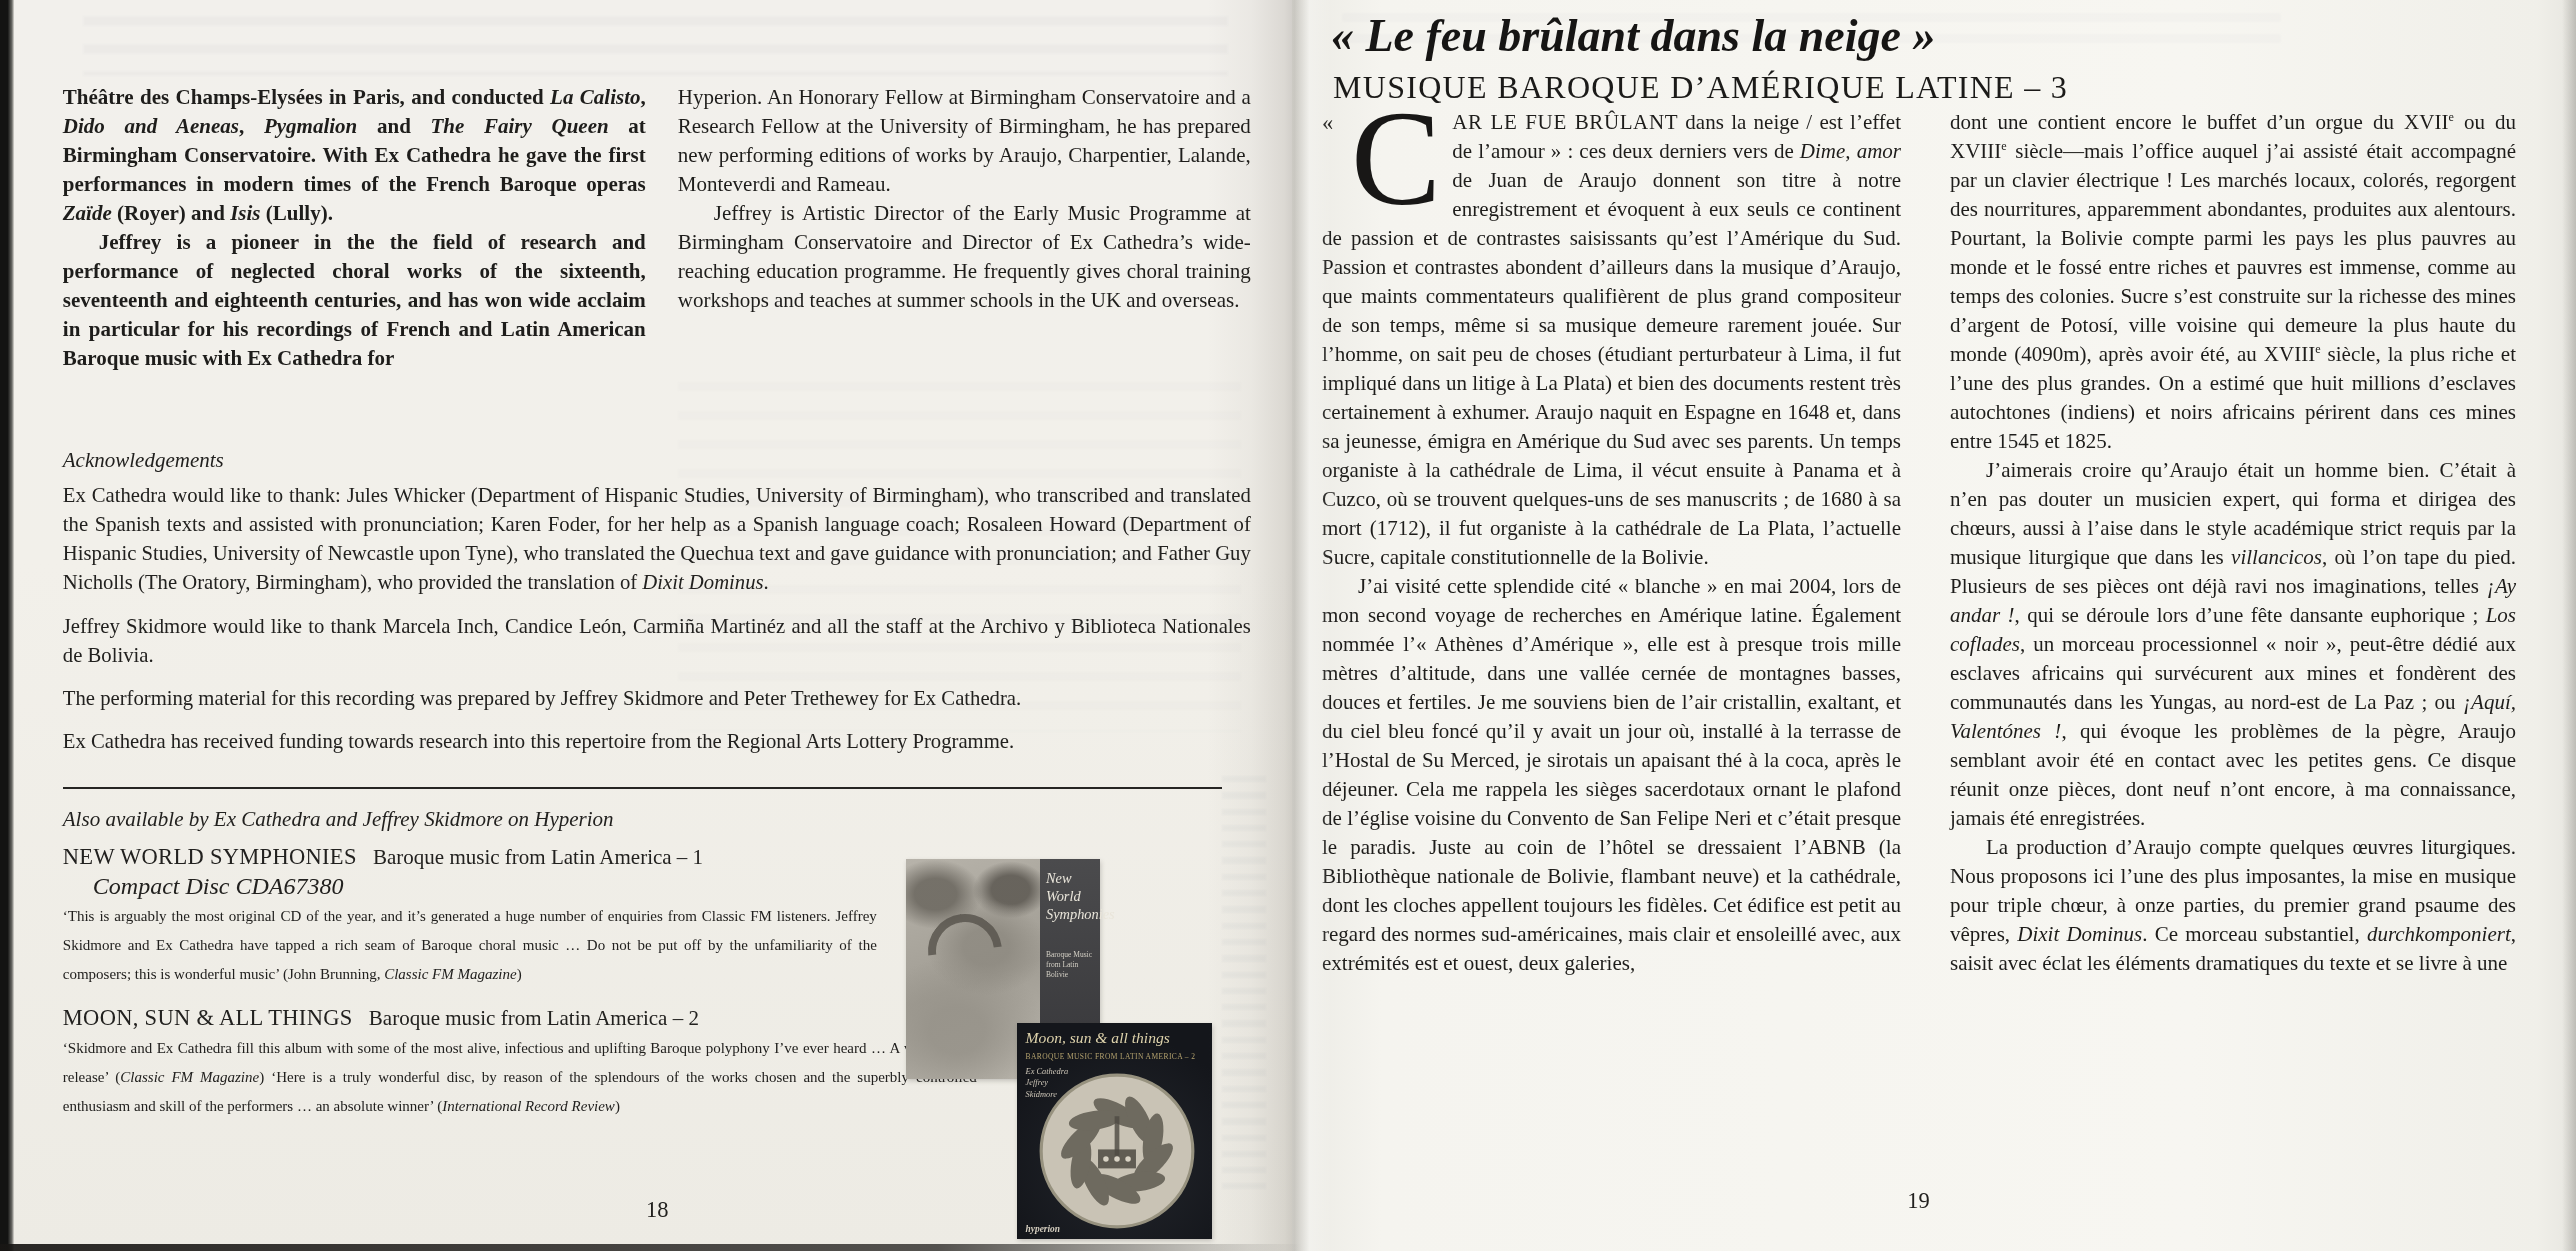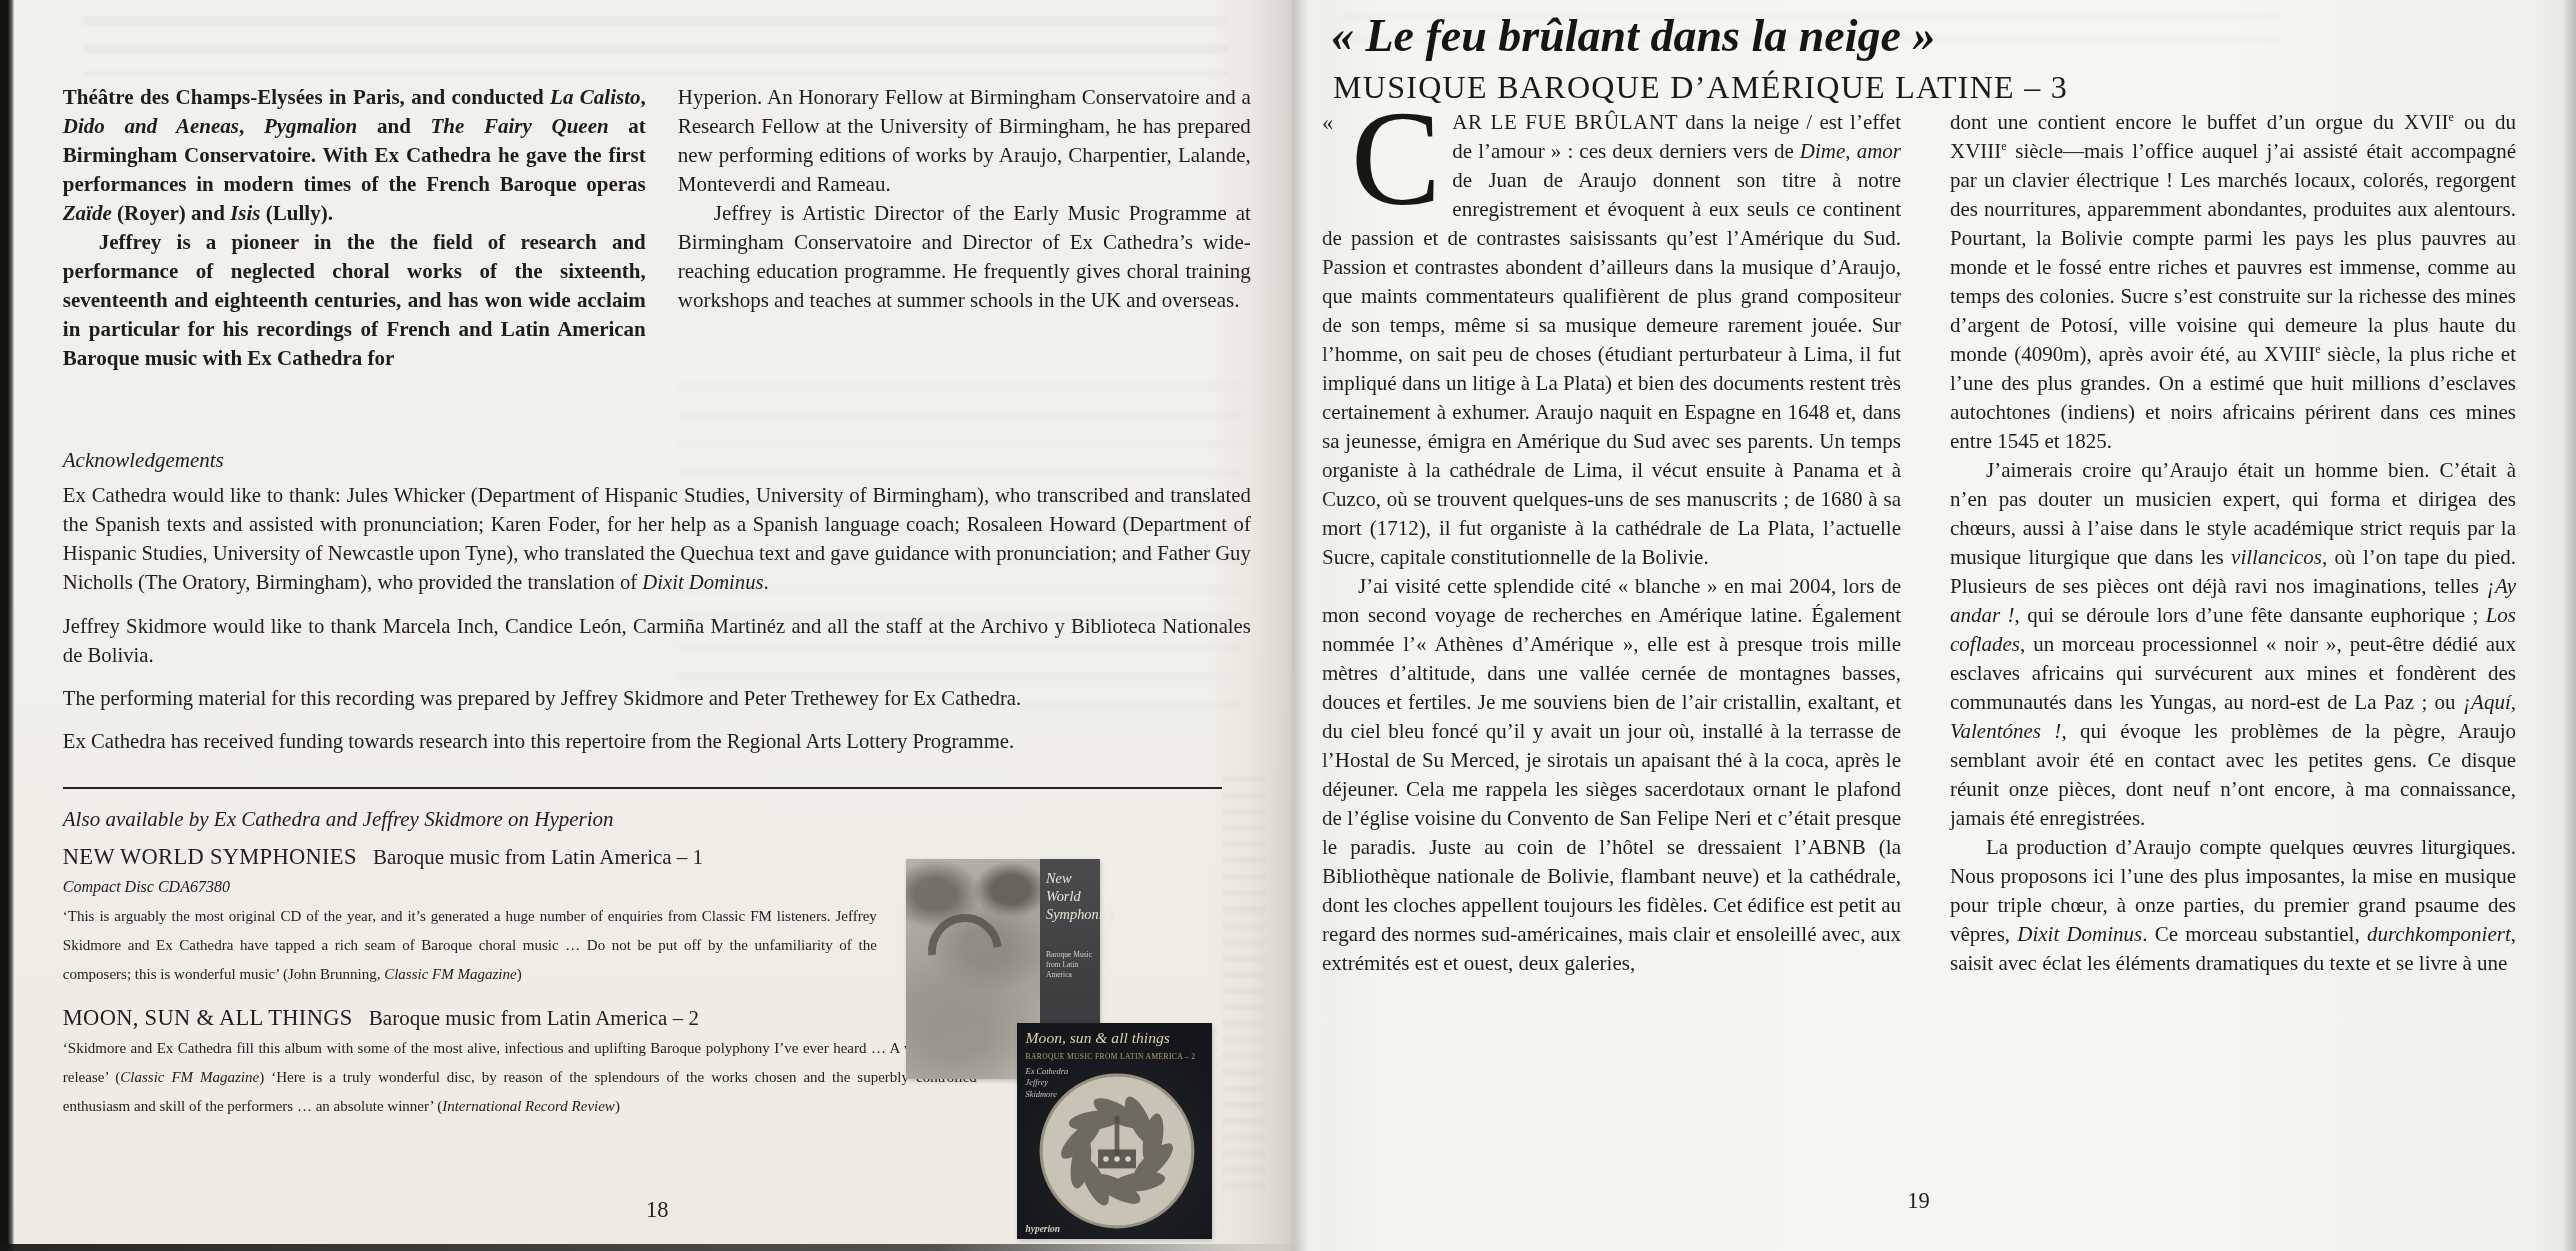--- a/index.html
+++ b/index.html
@@ -61,21 +61,21 @@
   .ack p + p { margin-top:14.4px; }
 
   .rule { position:absolute; left:49px; top:787px; width:1159px; height:1.9px; background:#262523; }
 
   
   .also { position:absolute; left:49px; top:807px; width:1188px; color:#22211f; }
   .also-h { font-style:italic; font-weight:400; font-size:21px; margin-bottom:10px; }
   .album-title { font-size:22.5px; line-height:29px; }
   .al-name { letter-spacing:0.3px; }
   .al-tag  { font-size:21px; margin-left:16.3px; }
-  .album-disc { font-style:italic; font-size:16px; line-height:29px; }
+  .album-disc { font-style:italic; font-size:24px; line-height:29px;margin-left:30px; }
   .album-review { font-size:15px; line-height:29px; text-align:justify; margin-top:1px; }
   .album-1 .album-review { width:814px; }
   .album-2 { margin-top:13.8px; }
   .album-2 .album-review { width:914px; }
 
   
   .fr-title { position:absolute; left:39px; top:8.8px; font-size:46px; font-weight:700;
               font-style:italic; color:#161514; letter-spacing:0; }
   .fr-subtitle { position:absolute; left:41px; top:69px; font-size:32px; font-weight:400;
               letter-spacing:1.3px; color:#1b1a18; }
@@ -161,21 +161,21 @@
       </div>
       <div class="c1-band">
         <div class="c1-title">
           <div>New</div>
           <div>World</div>
           <div>Symphonies</div>
         </div>
         <div class="c1-sub">
           <div>Baroque Music</div>
           <div>from Latin</div>
-          <div>America</div>
+          <div>Bolivie</div>
         </div>
         <div class="c1-artist">EX CATHEDRA</div>
       </div>
     </div>
 
     <div class="cover cover2">
       <div class="c2-title">Moon, sun &amp; all things</div>
       <div class="c2-sub">BAROQUE MUSIC FROM LATIN AMERICA – 2</div>
       <div class="c2-artists">
         <div>Ex Cathedra</div>

